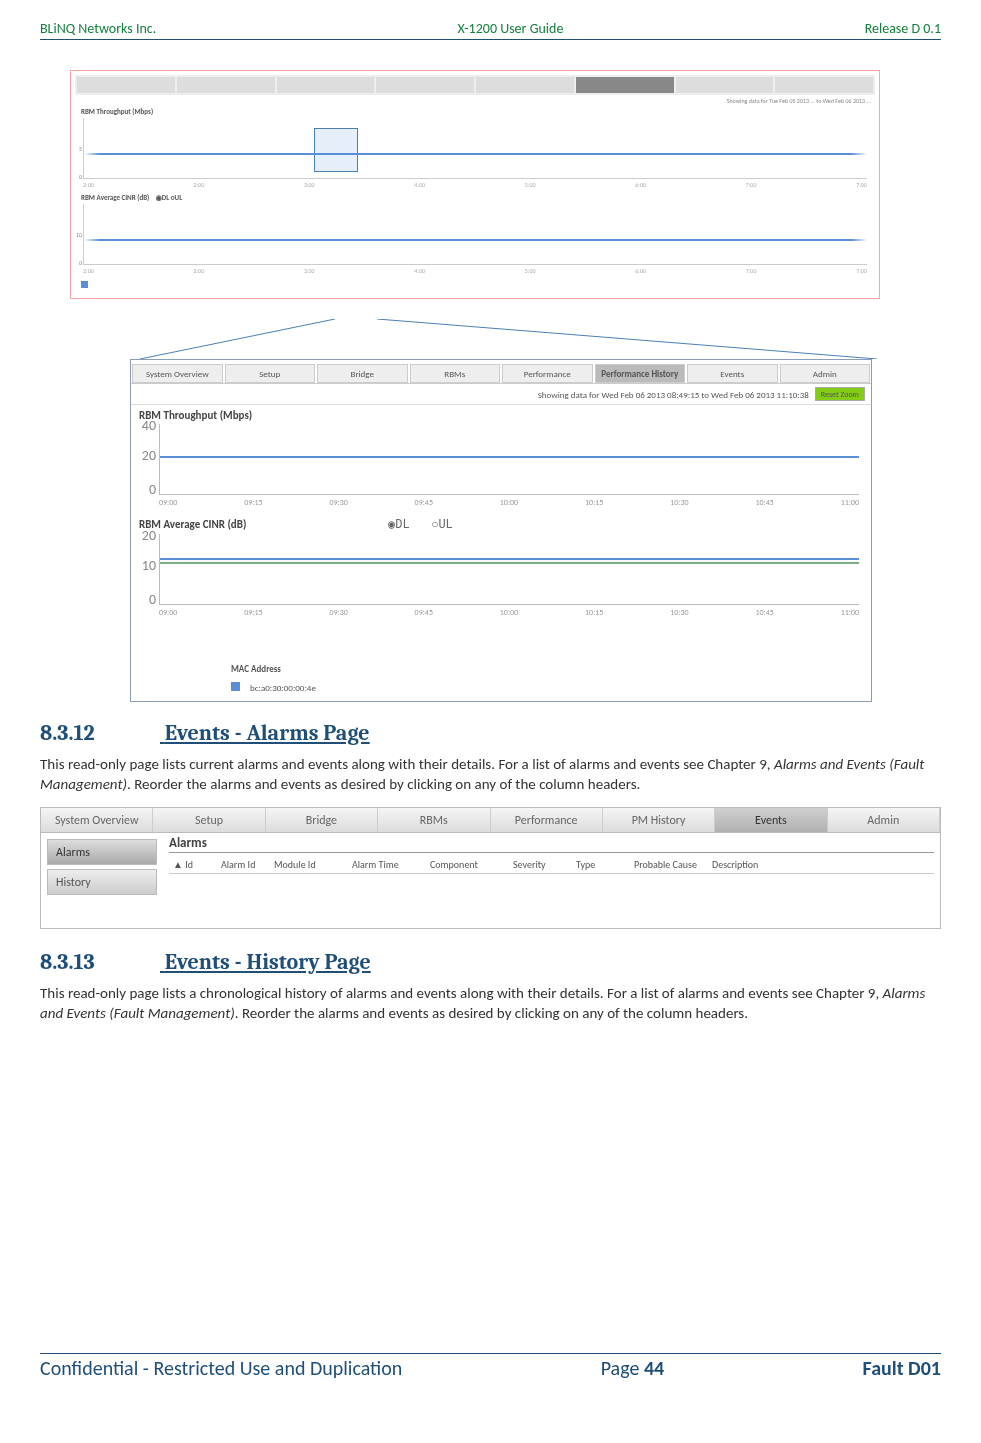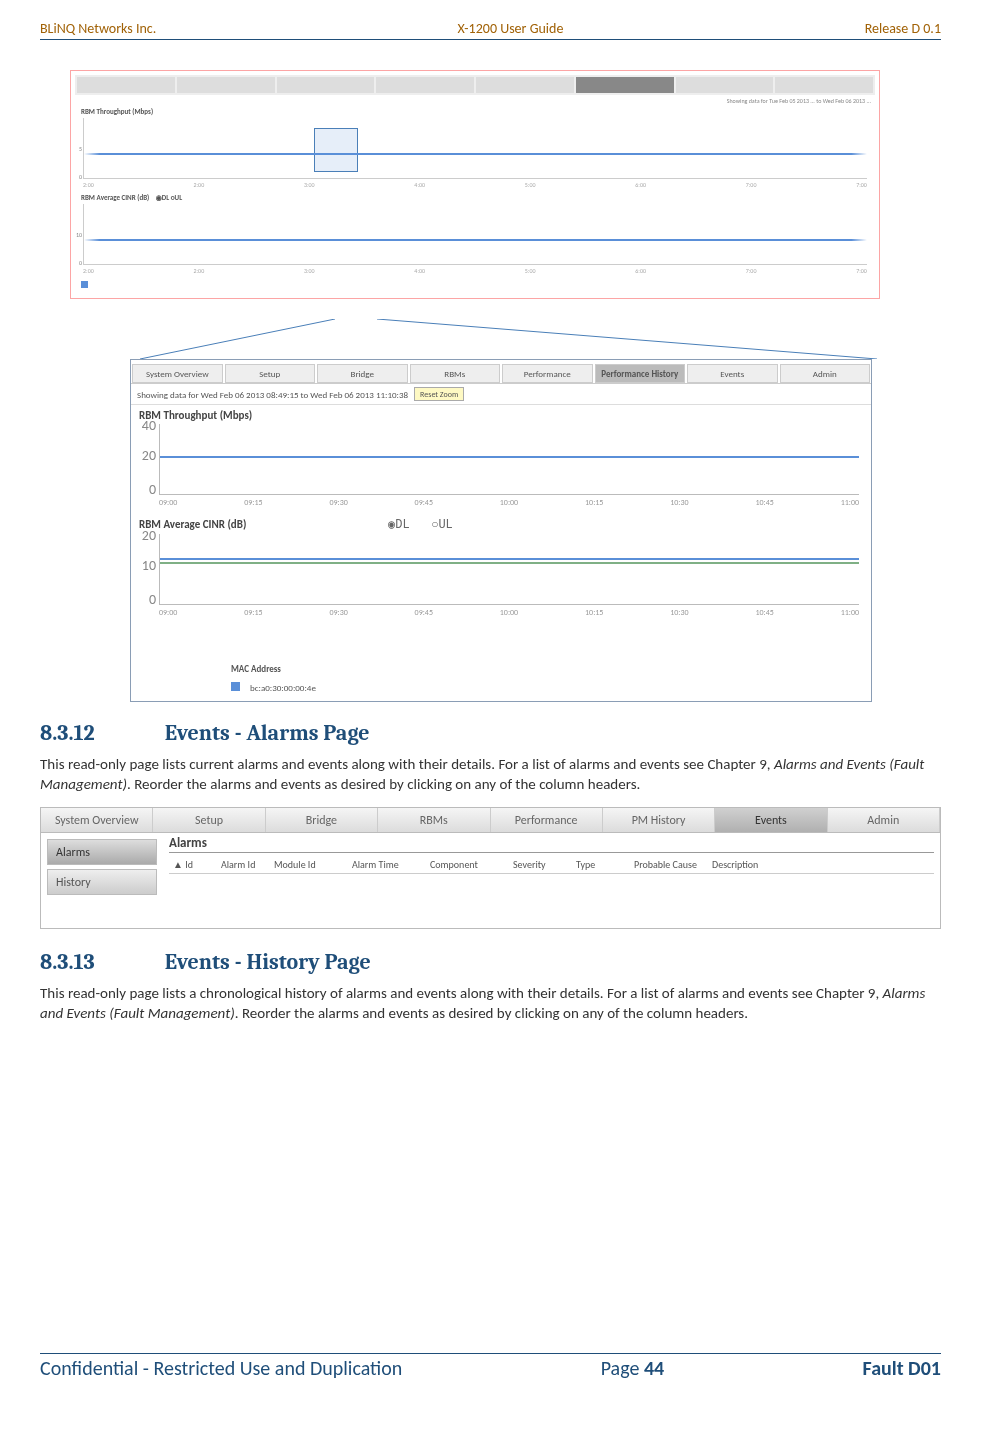--- a/index.html
+++ b/index.html
@@ -12,21 +12,21 @@
   }
   .page {
     padding: 20px 40px 40px 40px;
     position: relative;
     min-height: 1400px;
     box-sizing: border-box;
   }
   .header {
     display: flex;
     justify-content: space-between;
-    color: #a16207;
+    color: #15803d;
     font-size: 14px;
     border-bottom: 1px solid #1f4e79;
     padding-bottom: 2px;
     margin-bottom: 30px;
   }
   .footer {
     position: absolute;
     bottom: 20px;
     left: 40px;
     right: 40px;
@@ -153,28 +153,29 @@
     background: #bbb;
     font-weight: bold;
   }
   .big-info {
     font-size: 9px;
     color: #555;
     padding: 3px 6px;
     text-align: right;
     border-bottom: 1px solid #ddd;
     display: flex;
+    justify-content: flex-end;
     align-items: center;
     gap: 6px;
   }
   .big-info .btn {
     border: 1px solid #aaa;
     padding: 1px 5px;
     font-size: 8px;
-    background: #fef9c3;
+    background: #84cc16;
   }
   .big-label {
     font-size: 11px;
     font-weight: bold;
     color: #444;
     padding: 4px 8px 0 8px;
   }
   .big-chart {
     height: 70px;
     margin: 2px 12px 2px 28px;
@@ -230,20 +231,21 @@
     display: inline-block; margin-right: 10px;
   }
 
   
   .sec-head {
     color: #1f4e79;
     font-family: Cambria, Georgia, serif;
     font-weight: bold;
     font-size: 22px;
     margin: 18px 0 8px 0;
+    text-decoration: underline;
   }
   .sec-head .num { display: inline-block; width: 120px; }
   .sec-body {
     font-size: 15px;
     line-height: 1.35;
     color: #333;
     margin-bottom: 12px;
   }
   .sec-body i { font-style: italic; }
 

